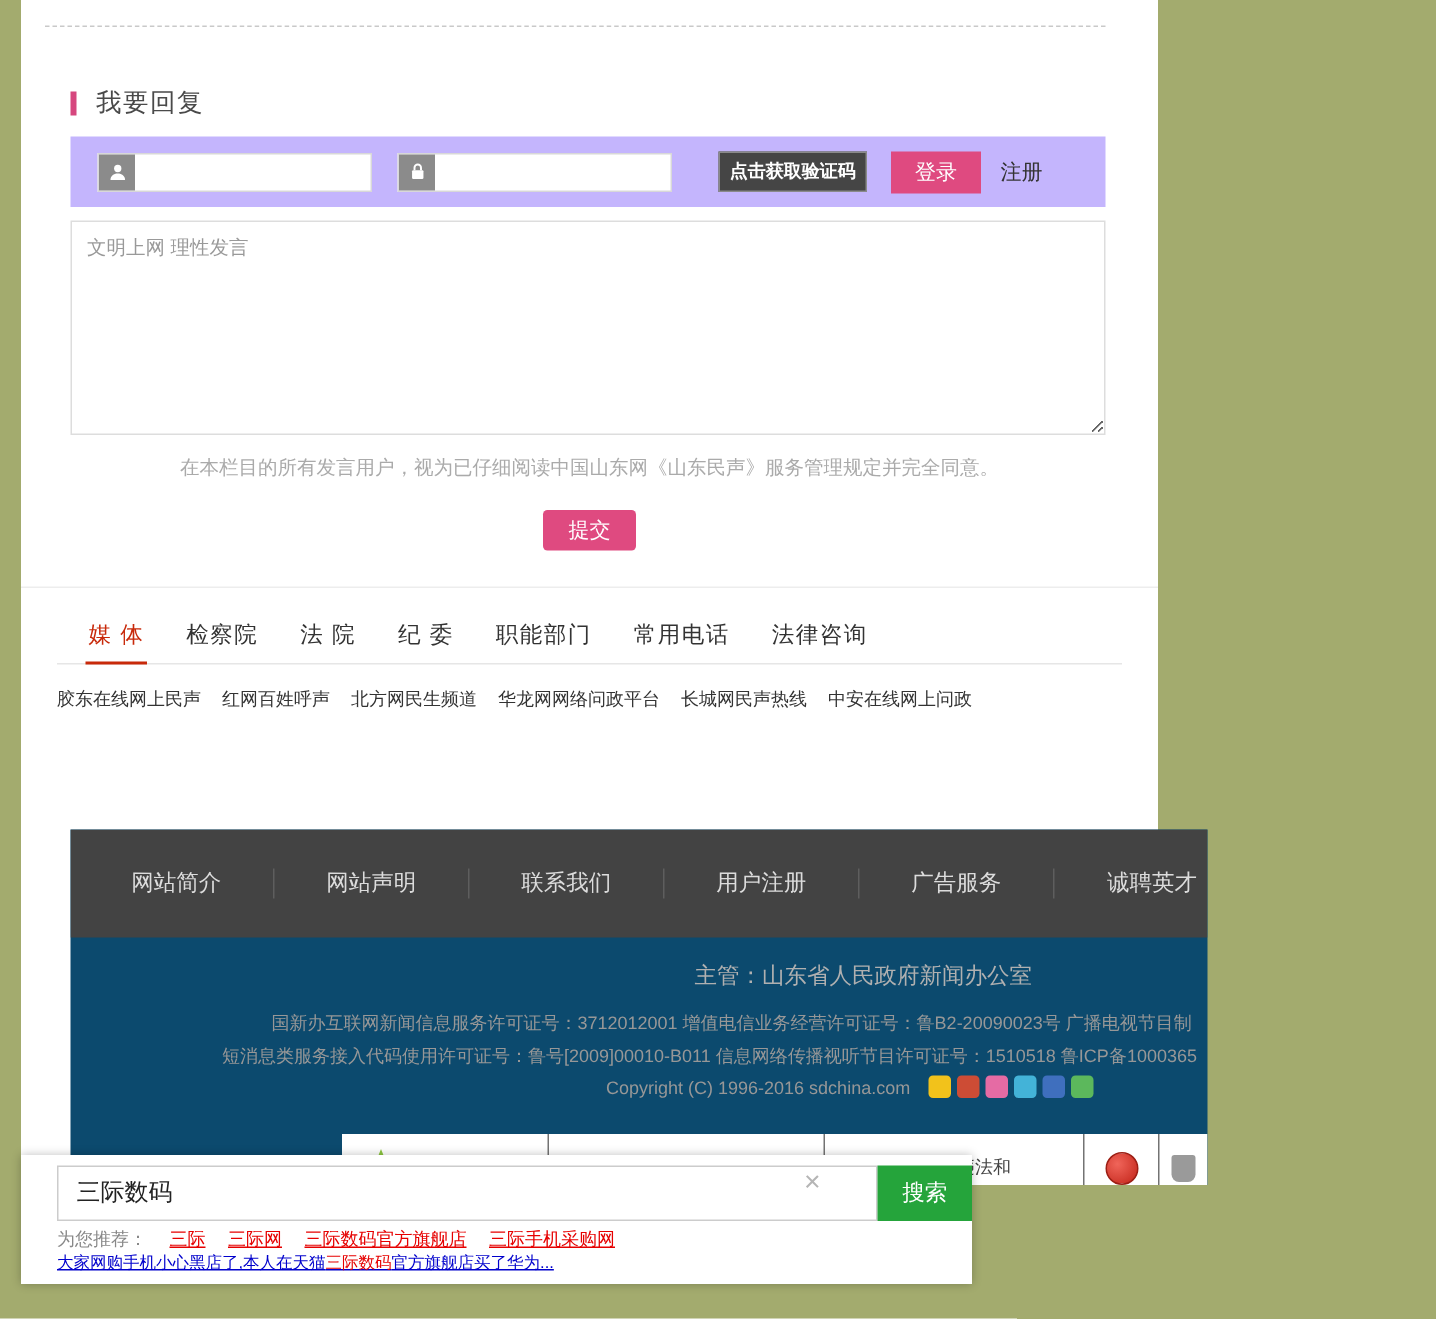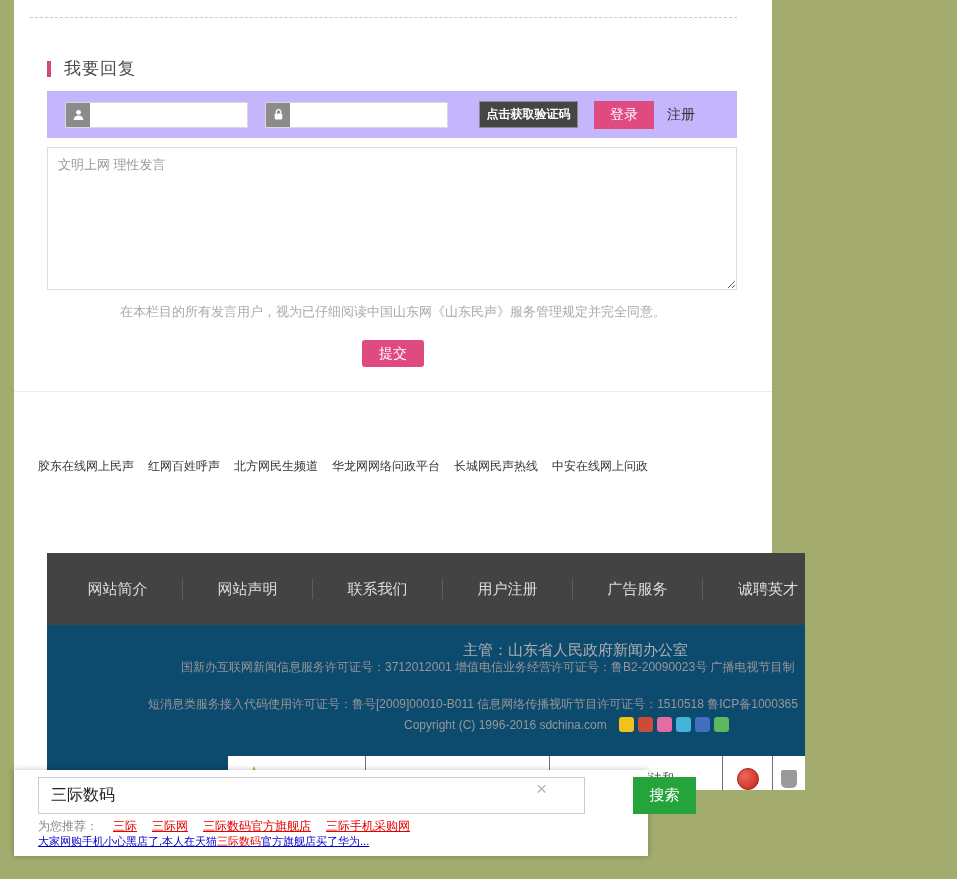--- a/index.html
+++ b/index.html
@@ -56,21 +56,21 @@
   
   .site-footer{ position:absolute; left:14px; top:553px; width:758px; height:237px;
     background:#0c4a6e; overflow:hidden;margin-left:33px; }
   .footer-nav{ display:flex; align-items:center; height:72px; background:#434343;
     list-style:none; padding-left:6px; }
   .footer-nav li{ width:130px; height:20px; line-height:20px; text-align:center;
     border-right:1px solid #5e5e5e; flex:none; }
   .footer-nav li:last-child{ border-right:none; }
   .footer-nav a{ color:#dcdcdc; font-size:15px; text-decoration:none; }
   .supervisor{ position:absolute; left:416px; top:88px; font-size:15px; color:#b0b0b0; white-space:nowrap; }
-  .license-1{ position:absolute; left:134px; top:106px; font-size:12px; color:#979797; white-space:nowrap; }
+  .license-1{ position:absolute; left:134px; top:121px; font-size:12px; color:#979797; white-space:nowrap; }
   .license-2{ position:absolute; left:101px; top:143px; font-size:12px; color:#979797; white-space:nowrap; }
   .copyright-row{ position:absolute; left:357px; top:164px; display:flex; align-items:center; gap:4px; }
   .copyright-text{ font-size:12px; color:#979797; margin-right:8px; white-space:nowrap; }
   .share-icon{ width:15px; height:15px; border-radius:3px; display:inline-block; cursor:pointer; }
 
   .badges{ position:absolute; left:181px; top:203px; right:0; height:45px; background:#fff; display:flex; }
   .badge-cell{ display:flex; align-items:center; border-right:1px solid #737373; height:100%; }
   .badge-cell:last-child{ border-right:none; }
   .badge-text{ font-size:12px; color:#444; margin-left:6px; white-space:nowrap; }
   .globe-icon{ width:16px; height:16px; border-radius:50%; background:#2e7fd0;
@@ -81,21 +81,21 @@
 
   
   .search-overlay{ position:absolute; left:14px; top:770px; width:634px; height:86px;
     background:#fff; box-shadow:0 0 6px rgba(0,0,0,.25); }
   .search-box{ position:absolute; left:24px; top:7px; display:flex; }
   .search-input{ width:547px; height:37px; border:1px solid #ccc; padding:0 34px 0 12px;
     font-size:16px; color:#222; outline:none; font-family:inherit; }
   .clear-icon{ position:absolute; left:522px; top:7px; color:#b5b5b5; font-size:19px;
     line-height:24px; cursor:pointer; }
   .search-btn{ width:63px; height:37px; background:#25a43b; color:#fff; font-size:15px;
-    border:none; cursor:pointer; font-family:inherit;margin-left:48px; }
+    border:none; cursor:pointer; font-family:inherit; }
   .suggest-row{ position:absolute; left:24px; top:48px; display:flex; gap:15px; align-items:center; }
   .suggest-label{ font-size:12px; color:#888; }
   .suggest-row a{ font-size:12px; color:#e60000; text-decoration:underline; white-space:nowrap; }
   .result-link{ position:absolute; left:24px; top:64px; font-size:11px; color:#0000cc;
     text-decoration:underline; white-space:nowrap; }
   .result-link .hl{ color:#e60000; }
 </style>
 </head>
 <body>
 
@@ -134,20 +134,29 @@
   <textarea class="comment-textarea" placeholder="文明上网 理性发言" style=""></textarea>
 
   <p class="disclaimer">在本栏目的所有发言用户，视为已仔细阅读中国山东网《山东民声》服务管理规定并完全同意。</p>
 
   <div class="submit-row">
     <button class="submit-btn">提交</button>
   </div>
 
   <div class="section-divider"></div>
 
+  <div class="tab-bar">
+    <a href="#" class="tab active">媒 体</a>
+    <a href="#" class="tab">检察院</a>
+    <a href="#" class="tab">法 院</a>
+    <a href="#" class="tab">纪 委</a>
+    <a href="#" class="tab">职能部门</a>
+    <a href="#" class="tab">常用电话</a>
+    <a href="#" class="tab">法律咨询</a>
+  </div>
 
   <div class="link-row">
     <a href="#">胶东在线网上民声</a>
     <a href="#">红网百姓呼声</a>
     <a href="#">北方网民生频道</a>
     <a href="#">华龙网网络问政平台</a>
     <a href="#">长城网民声热线</a>
     <a href="#">中安在线网上问政</a>
   </div>
 </div>

